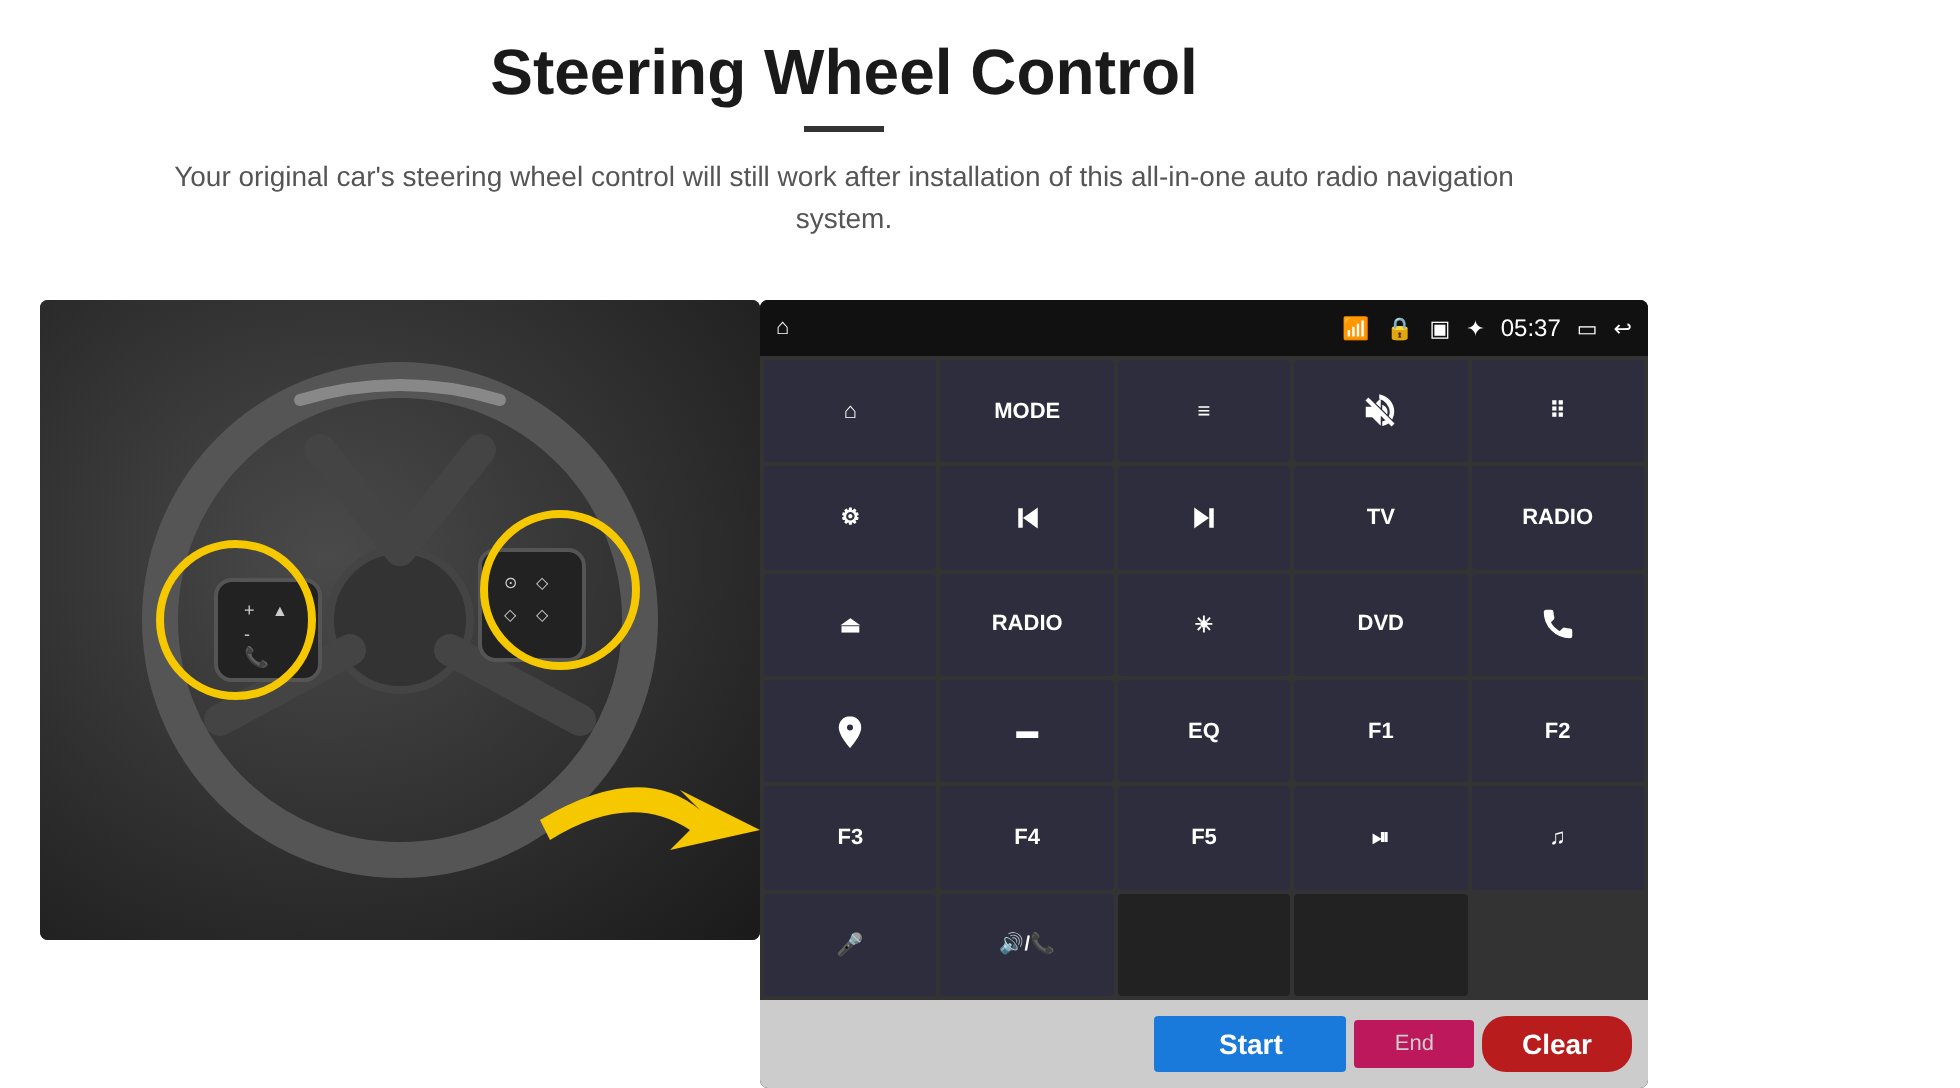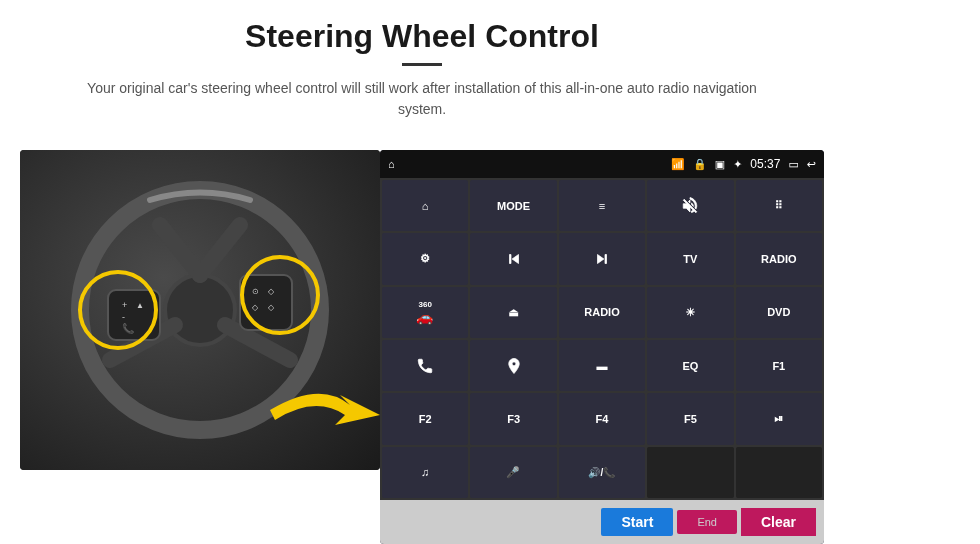--- a/index.html
+++ b/index.html
@@ -193,47 +193,47 @@
       align-items: center;
       justify-content: flex-end;
       gap: 4px;
       padding: 6px 8px;
     }
 
     .btn-start {
       background: #1a7adb;
       color: #fff;
       border: none;
-      padding: 6px 20px;
+      padding: 6px 32px;
       font-size: 14px;
       font-weight: bold;
       cursor: pointer;
       border-radius: 2px;
     }
 
     .btn-end {
       background: #be185d;
       color: #ccc;
       border: none;
       padding: 6px 20px;
       font-size: 11px;
       font-weight: normal;
       cursor: pointer;
       border-radius: 2px;
     }
 
     .btn-clear {
-      background: #be185d;
+      background: #b91c1c;
       color: #fff;
       border: none;
       padding: 6px 20px;
       font-size: 14px;
       font-weight: bold;
       cursor: pointer;
-      border-radius: 0;
+      border-radius: 12px;
     }
   </style>
 </head>
 <body>
 
 <div class="page-container">
 
   <div class="header-section">
     <h1 class="page-title">Steering Wheel Control</h1>
     <div class="title-divider"></div>
@@ -315,26 +315,20 @@
             </svg>
         </button>
         <button class="ctrl-btn">
           <svg viewBox="0 0 24 24" xmlns="http://www.w3.org/2000/svg" fill="white">
               <path d="M6 18l8.5-6L6 6v12zM16 6v12h2V6h-2z"></path>
             </svg>
         </button>
         <button class="ctrl-btn">TV</button>
         <button class="ctrl-btn">RADIO</button>
 
-        <button class="ctrl-btn" style="font-size:9px;">
-          <div style="display:flex;flex-direction:column;align-items:center;">
-            <span style="font-size:8px;">360</span>
-            <span style="font-size:14px;">🚗</span>
-          </div>
-        </button>
         <button class="ctrl-btn">⏏</button>
         <button class="ctrl-btn">RADIO</button>
         <button class="ctrl-btn">☀</button>
         <button class="ctrl-btn">DVD</button>
 
         <button class="ctrl-btn">
           <svg viewBox="0 0 24 24" xmlns="http://www.w3.org/2000/svg" fill="white">
               <path d="M6.62 10.79c1.44 2.83 3.76 5.14 6.59 6.59l2.2-2.2c.27-.27.67-.36 1.02-.24 1.12.37 2.33.57 3.57.57.55 0 1 .45 1 1V20c0 .55-.45 1-1 1-9.39 0-17-7.61-17-17 0-.55.45-1 1-1h3.5c.55 0 1 .45 1 1 0 1.25.2 2.45.57 3.57.11.35.03.74-.25 1.02l-2.2 2.2z"></path>
             </svg>
         </button>

